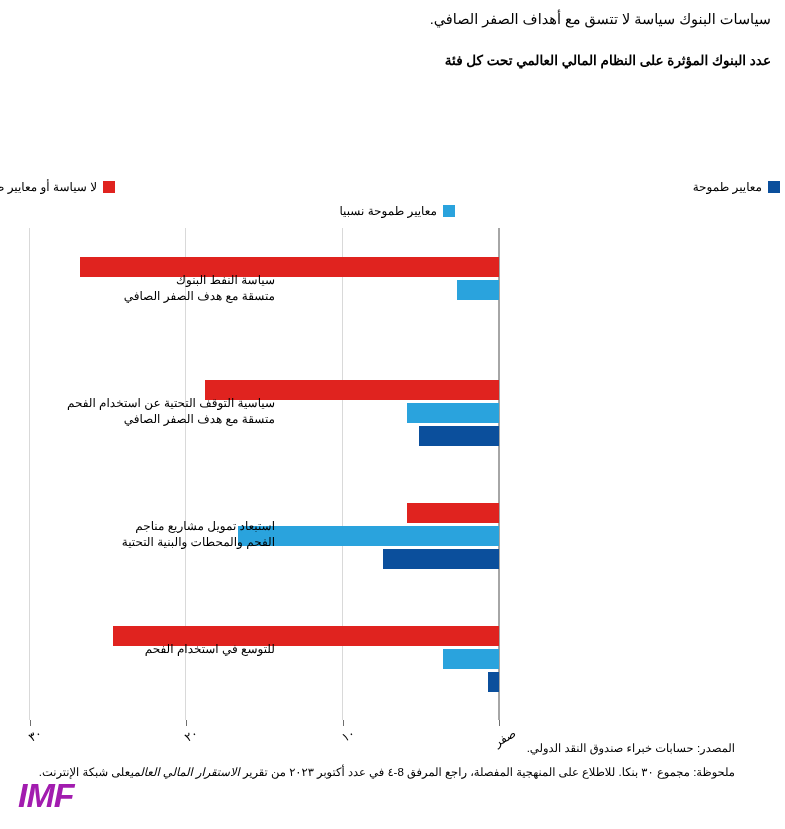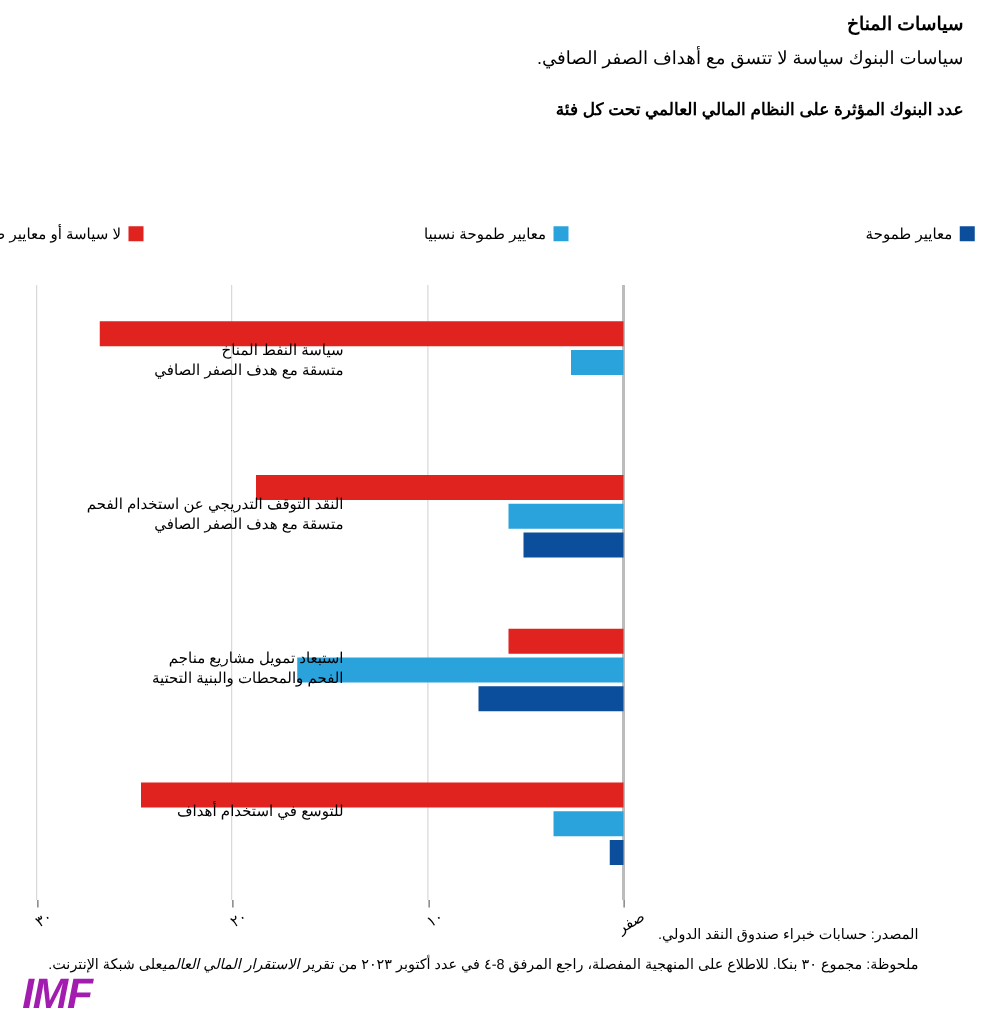--- a/index.html
+++ b/index.html
@@ -57,21 +57,21 @@
     font-size: 12px;
     white-space: nowrap;
   }
   .legend-swatch {
     width: 12px;
     height: 12px;
     display: inline-block;
     flex: 0 0 auto;
   }
   .legend-0 { right: 670px; }
-  .legend-1 { right: 330px; }
+  .legend-1 { right: 330px; margin-top: 24px; }
   .legend-2 { right: 5px; }
 
   
   .chart-wrap {
     position: absolute;
     top: 228px;
     left: 0;
     width: 785px;
     height: 500px;
   }
@@ -170,21 +170,20 @@
     font-style: italic;
     color: #a21caf;
     letter-spacing: -1px;
     font-family: "Liberation Sans", sans-serif;
   }
 </style>
 </head>
 <body>
 
 <div class="header">
-  <div class="title">سياسات المناخ</div>
   <div class="subtitle">سياسات البنوك سياسة لا تتسق مع أهداف الصفر الصافي.</div>
   <div class="axis-title">عدد البنوك المؤثرة على النظام المالي العالمي تحت كل فئة</div>
 </div>
 
 <div class="legend" id="legend">
     <div class="legend-item legend-0">
       <span class="legend-swatch" style="background: rgb(224, 35, 31);"></span>
       <span>لا سياسة أو معايير ضعيفة</span>
     </div>
     <div class="legend-item legend-1">
@@ -227,33 +226,33 @@
       <div class="tick" style="right: 0px;"></div>
       <div class="tick-label" style="right: 0px;">صفر</div>
       <div class="tick" style="right: 156.333px;"></div>
       <div class="tick-label" style="right: 156.333px;">١٠</div>
       <div class="tick" style="right: 312.667px;"></div>
       <div class="tick-label" style="right: 312.667px;">٢٠</div>
       <div class="tick" style="right: 469px;"></div>
       <div class="tick-label" style="right: 469px;">٣٠</div>
     </div>
 <div class="cat-label" style="top: 43.5px;">
-      <div style="text-align: right;">سياسة النفط المناخ</div>
+      <div style="text-align: right;">سياسة النفط البنوك</div>
       <div style="text-align: right;">متسقة مع هدف الصفر الصافي</div>
     </div>
     <div class="cat-label" style="top: 166.5px;">
-      <div style="text-align: right;">النقد التوقف التدريجي عن استخدام الفحم</div>
+      <div style="text-align: right;">سياسية التوقف التحتية عن استخدام الفحم</div>
       <div style="text-align: right;">متسقة مع هدف الصفر الصافي</div>
     </div>
     <div class="cat-label" style="top: 289.5px;">
       <div style="text-align: right;">استبعاد تمويل مشاريع مناجم</div>
       <div style="text-align: right;">الفحم والمحطات والبنية التحتية</div>
     </div>
     <div class="cat-label" style="top: 412.5px;">
-      <div style="text-align: right;">للتوسع في استخدام أهداف</div>
+      <div style="text-align: right;">للتوسع في استخدام الفحم</div>
     </div>
   </div>
 
 <div class="footer">
   <div class="source">المصدر: حسابات خبراء صندوق النقد الدولي.</div>
   <div class="note">
     <span>ملحوظة: مجموع ٣٠ بنكا. للاطلاع على المنهجية المفصلة، راجع المرفق 8-٤ في عدد أكتوبر ٢٠٢٣ من تقرير </span><em>الاستقرار المالي العالمي</em><span>على شبكة الإنترنت.</span>
   </div>
   <div class="imf-logo">IMF</div>
 </div>

